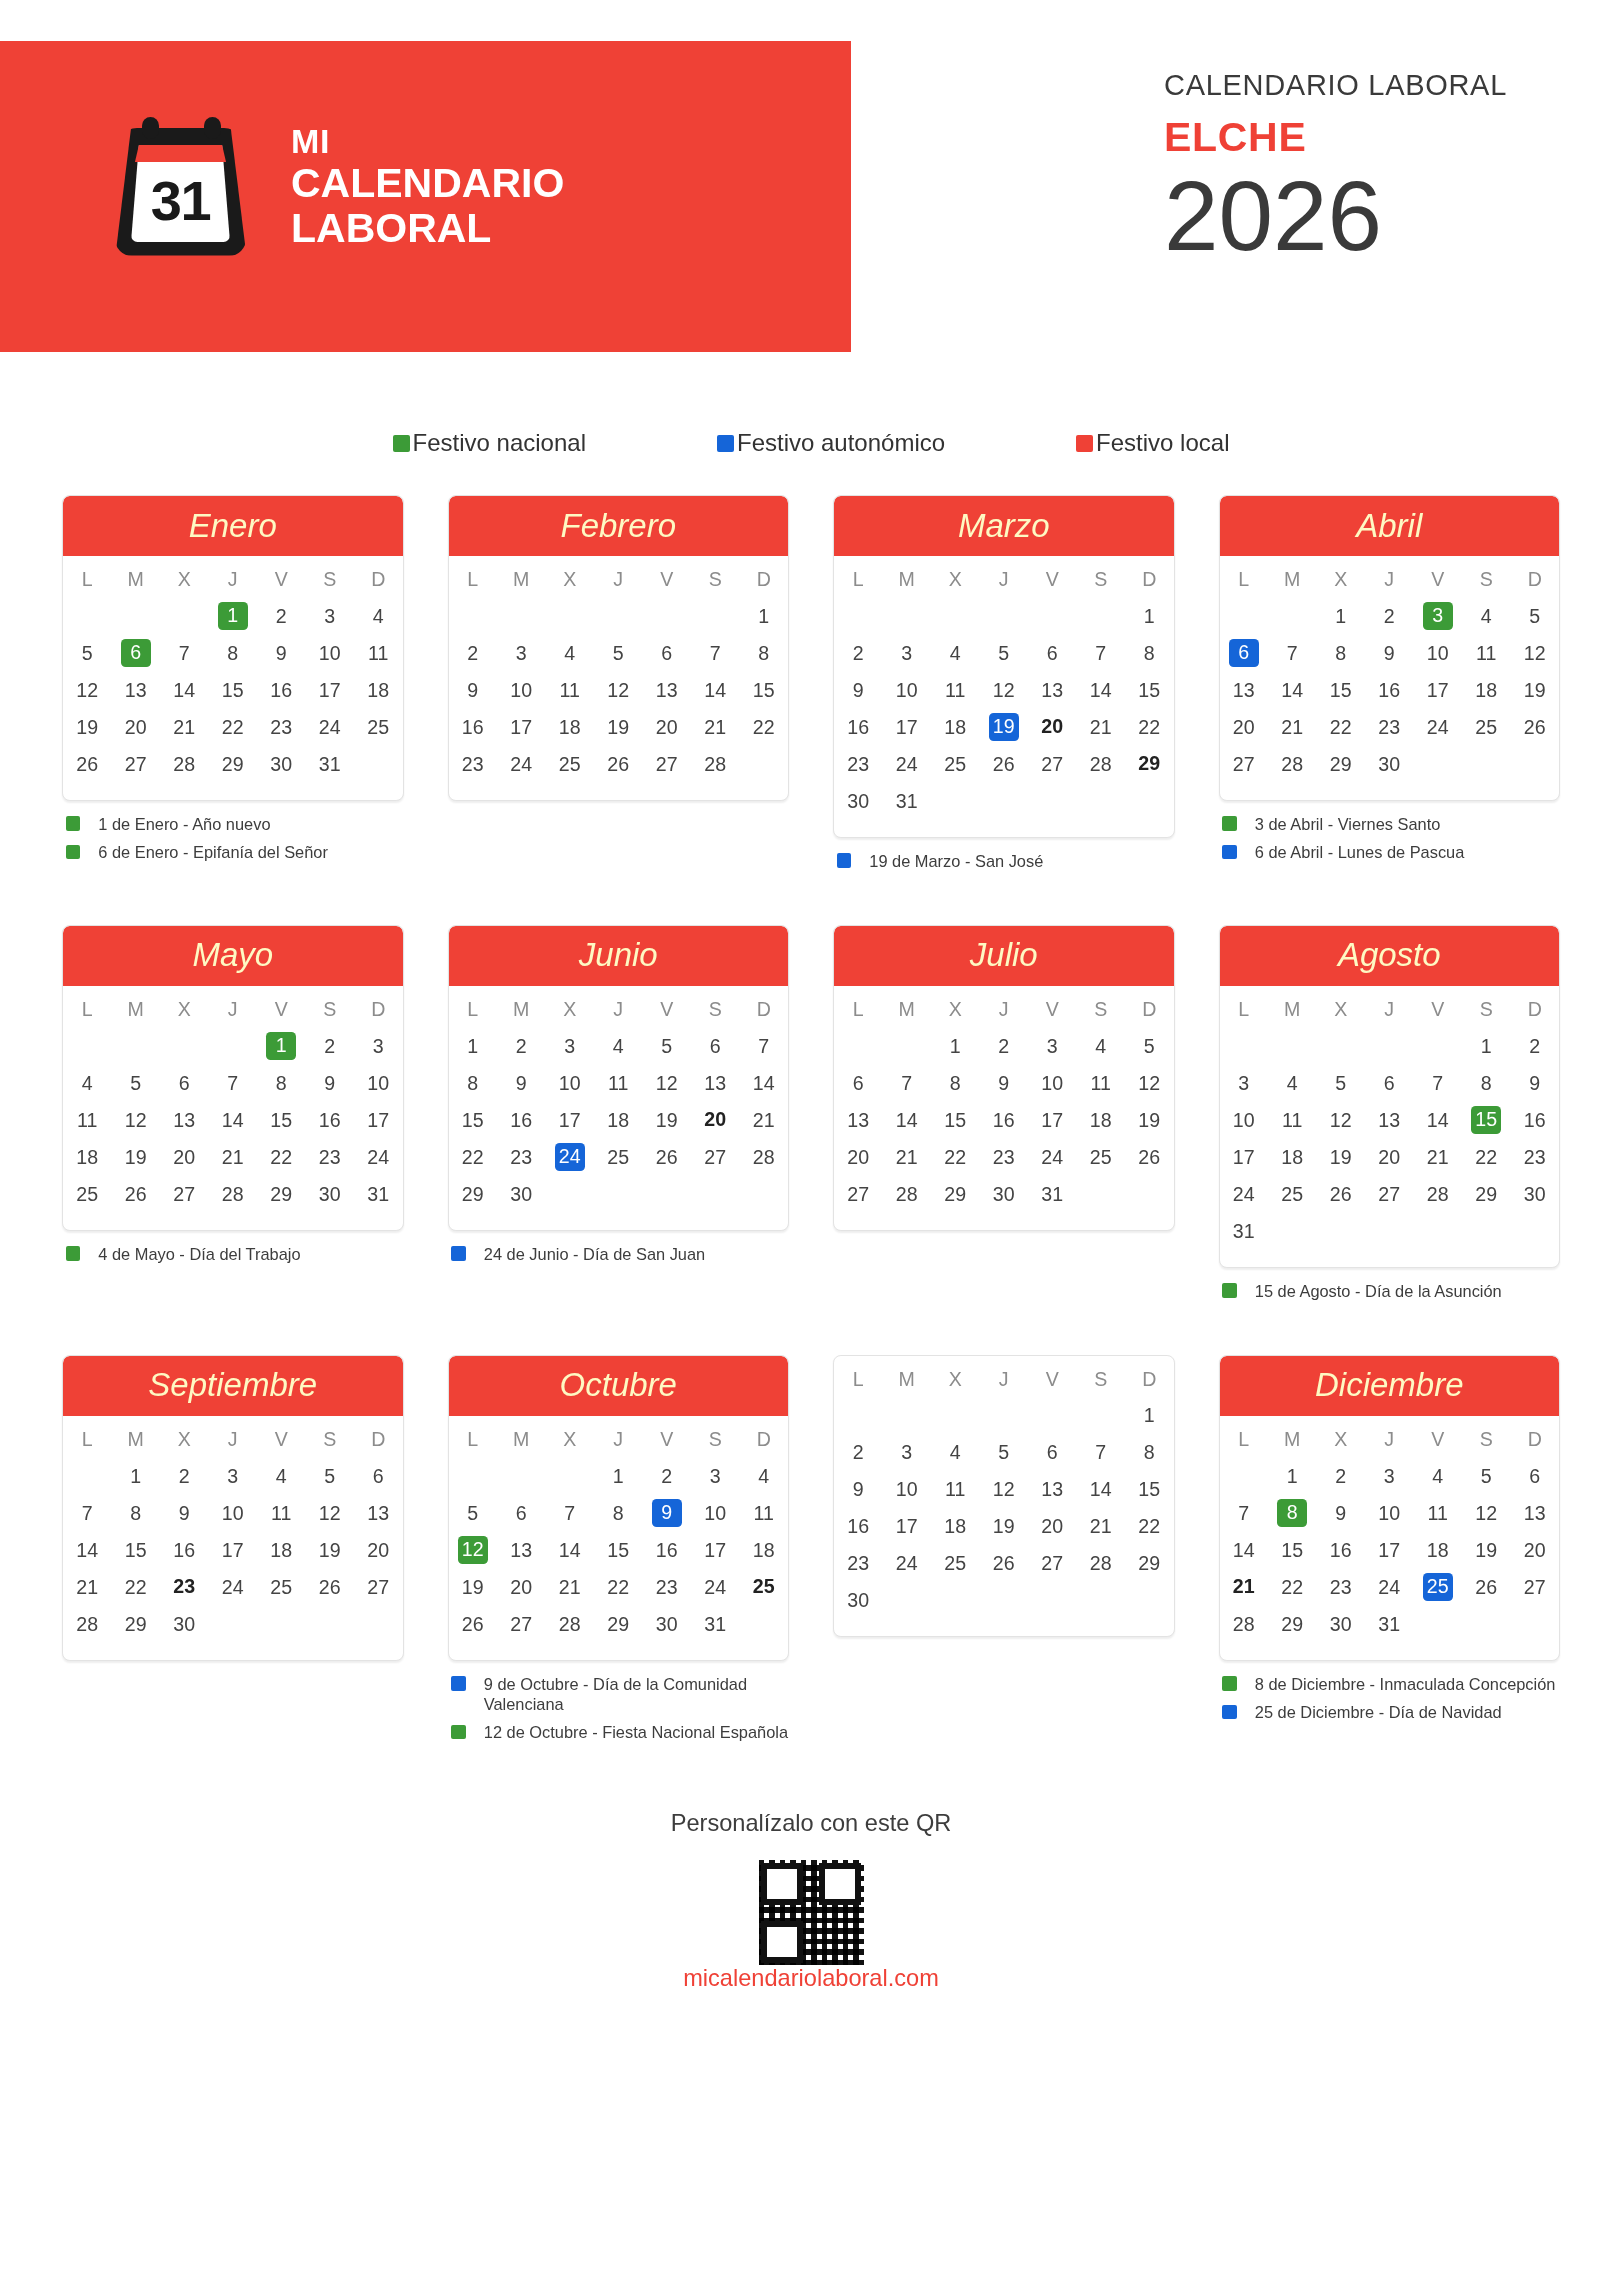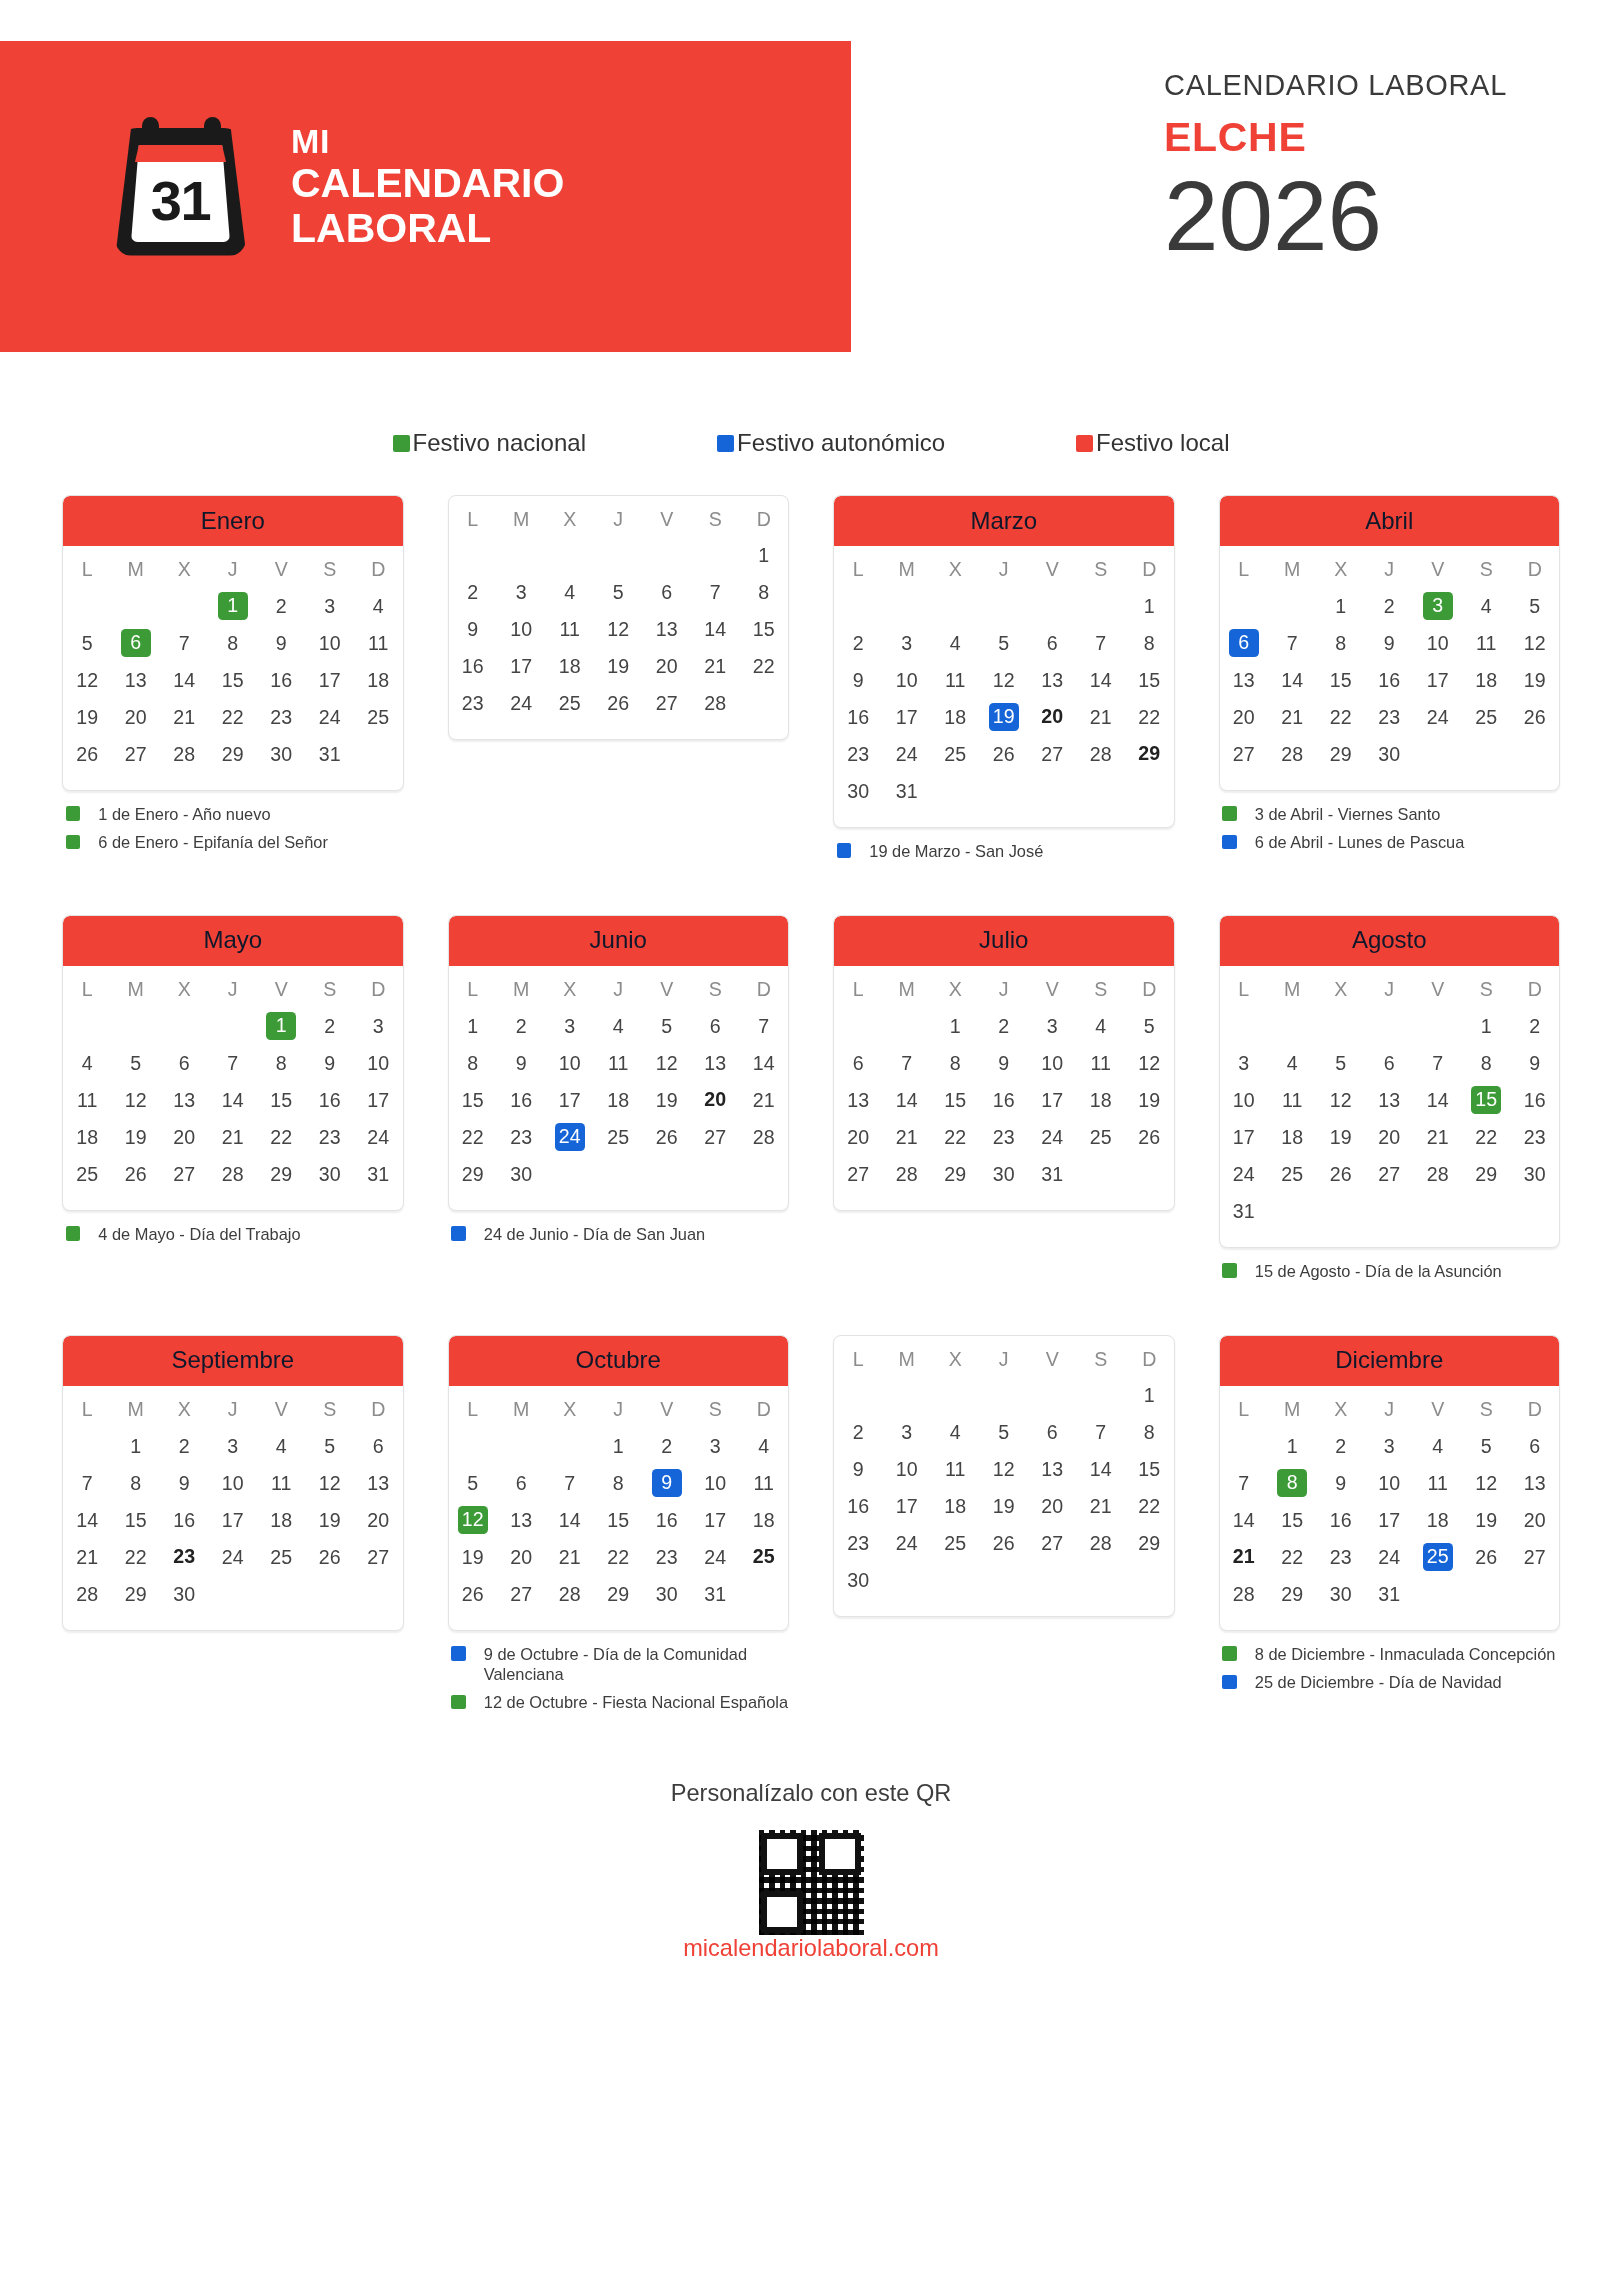--- a/index.html
+++ b/index.html
@@ -179,25 +179,26 @@
   }
   .month-card {
     background: #ffffff;
     border: 0.7px solid #e3e3e3;
     border-radius: 7.9px;
     box-shadow: 0 1.3px 2px rgba(0,0,0,0.07);
     overflow: hidden;
   }
   .month-title {
     background: #ef4136;
-    color: #0f172a;
+    color: #fef9c3;
     text-align: center;
-    font-size: 24px;
+    font-size: 33px;
     padding: 10.5px 0 11.8px 0;
     border-radius: 6.5px 6.5px 0 0;
+    font-style: italic;
   }
   table.month {
     width: 100%;
     border-collapse: collapse;
     table-layout: fixed;
     padding: 0;
   }
   table.month th {
     font-size: 19.6px;
     color: #8c8c8c;
@@ -416,20 +417,21 @@
           <span>1 de Enero - Año nuevo</span>
         </div>
         <div class="note">
           <span class="note-sw sw-nac"></span>
           <span>6 de Enero - Epifanía del Señor</span>
         </div>
       </div>
     </div>
     <div class="month-cell">
       <div class="month-card">
+        <div class="month-title">Febrero</div>
         <table class="month">
           <thead>
             <tr>
               <th>L</th>
               <th>M</th>
               <th>X</th>
               <th>J</th>
               <th>V</th>
               <th>S</th>
               <th>D</th>

